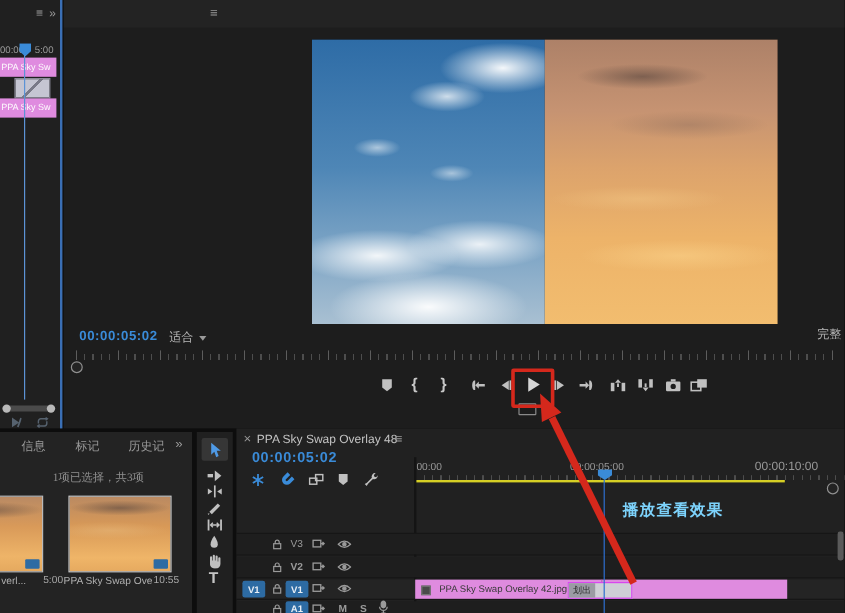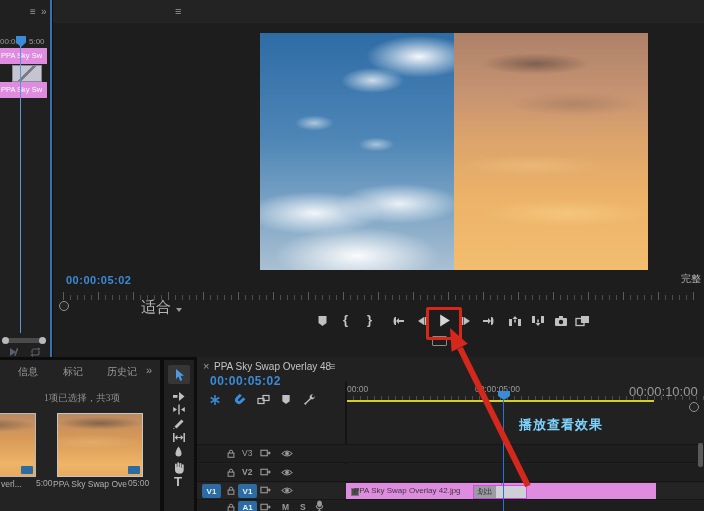--- a/index.html
+++ b/index.html
@@ -80,21 +80,21 @@
         linear-gradient(180deg,#2e6ca6,#4e86b6 45%,#7fa6c6 75%,#a9c0d2 100%);"></div>
       <div class="p" style="left:194px;top:0;width:194px;height:237px;background:
         radial-gradient(78px 15px at 42% 13%,rgba(100,78,68,.7),rgba(100,78,68,0) 70%),
         radial-gradient(95px 17px at 62% 30%,rgba(150,115,95,.5),rgba(150,115,95,0) 70%),
         radial-gradient(105px 15px at 40% 56%,rgba(240,195,130,.55),rgba(240,195,130,0) 70%),
         radial-gradient(120px 19px at 58% 76%,rgba(252,214,142,.5),rgba(252,214,142,0) 70%),
         linear-gradient(180deg,#ad8168,#c69372 25%,#dca36c 45%,#edb369 70%,#f2bd6f 100%);"></div>
     </div>
 
     <span class="p tc" style="left:13px;top:274px;font-size:11px;">00:00:05:02</span>
-    <span class="p" style="left:88px;top:274px;color:#b8b8b8;font-size:15px;margin-top:24px;">
+    <span class="p" style="left:88px;top:274px;color:#b8b8b8;font-size:10px;">
       <span>适合</span><span class="caret"></span></span>
     <span class="p" style="left:628px;top:272px;color:#b8b8b8;font-size:10px;">
       <span>完整</span></span>
     <div class="p ticks-sm" style="left:10px;top:295px;width:634px;height:5px;"></div>
     <div class="p ticks-lg" style="left:10px;top:292px;width:634px;height:8px;"></div>
     <span class="p" style="left:6px;top:301px;width:8px;height:8px;border-radius:50%;border:1.5px solid #909090;background:#232323;"></span>
 
     <span class="p ico" style="left:264px;top:315px;">
         <svg width="11" height="12" viewBox="0 0 10 12">
           <path d="M1 1h8v7l-4 3-4-3z"></path>
@@ -176,21 +176,21 @@
     <span class="p" style="left:1px;top:119px;color:#b0b0b0;font-size:8.5px;">verl...</span>
     <span class="p" style="left:36px;top:118px;color:#a8a8a8;font-size:8.5px;">5:00</span>
 
     <div class="p" style="left:57px;top:53px;width:84px;height:62px;border:1px solid #c6c6c6;background:
       radial-gradient(60px 9px at 50% 15%,rgba(95,75,65,.65),rgba(95,75,65,0) 70%),
       radial-gradient(70px 10px at 40% 45%,rgba(230,185,125,.5),rgba(230,185,125,0) 70%),
       linear-gradient(180deg,#ba8a62,#d89957 40%,#efb568 82%,#e6aa60);">
       <span class="p" style="right:2px;bottom:2px;width:12px;height:8px;background:#2d6ba3;border-radius:1px;"></span>
     </div>
     <span class="p" style="left:53px;top:119px;color:#b0b0b0;font-size:8.5px;width:74px;overflow:hidden;white-space:nowrap;">PPA Sky Swap Over...</span>
-    <span class="p" style="left:128px;top:118px;color:#a8a8a8;font-size:8.5px;">05:00</span>
+    <span class="p" style="left:128px;top:118px;color:#a8a8a8;font-size:8.5px;">10:55</span>
   </div>
 
   <div class="panel" style="left:164px;top:360px;width:30px;height:151px;background:#202020;">
     <span class="p ico" style="left:4px;top:5px;width:22px;height:19px;background:#363636;border-radius:2px;color:#4f9ae6;">
       <svg width="12" height="14" viewBox="0 0 12 14">
           <path d="M3 1v10l2.6-2.6L7.2 13l2-.9-1.6-4.4H11z"></path>
         </svg>
       </span>
     <span class="p ico" style="left:8px;top:31px;">
       <svg width="14" height="11" viewBox="0 0 14 11">
@@ -257,21 +257,21 @@
         </svg>
       </span>
     <span class="p ico" style="left:106px;top:36px;">
       <svg width="13" height="13" viewBox="0 0 14 14">
           <path d="M12.6 3.2a3.1 3.1 0 0 1-4.2 3.4L4 11l-1.2 2-1.8-1.8 2-1.2 4.4-4.4A3.1 3.1 0 0 1 10.8 1.4L9.2 3l.5 1.6 1.6.5z"></path>
         </svg>
       </span>
 
     <span class="p dim" style="left:150px;top:27px;font-size:8.5px;">00:00</span>
     <span class="p dim" style="left:278px;top:27px;font-size:8.5px;">00:00:05:00</span>
-    <span class="p dim" style="left:432px;top:27px;font-size:13px;">00:00:10:00</span>
+    <span class="p dim" style="left:432px;top:27px;font-size:10px;">00:00:10:00</span>
     <div class="p ticks-sm" style="left:149px;top:39px;width:358px;height:4px;"></div>
     <div class="p" style="left:149px;top:43px;width:308px;height:2px;background:#d6cf25;"></div>
 
     <div class="p playcaret" style="left:301px;top:34px;"></div>
     <div class="p" style="left:306px;top:43px;width:1px;height:111px;background:#2f6fd0;z-index:20;"></div>
 
     <div class="p" style="left:148px;top:24px;width:2px;height:130px;background:#141414;"></div>
 
     <div class="row-line" style="top:87px;"></div>
     <div class="p" style="left:0;top:88px;width:507px;height:17px;background:#1e1e1e;"></div>
@@ -360,21 +360,21 @@
     <span class="p dim" style="left:103px;top:145px;font-size:8.5px;font-weight:bold;">S</span>
     <span class="p ico stroke" style="left:118px;top:143px;color:#9a9a9a;">
         <svg width="9" height="12" viewBox="0 0 10 13">
           <rect x="3" y="1" width="4" height="6" rx="2" fill="currentColor"></rect>
           <path d="M1.5 6a3.5 3.5 0 0 0 7 0M5 9.5V12M3 12h4"></path>
         </svg>
       </span>
 
     <div class="p clip" style="left:149px;top:126px;width:310px;height:16px;z-index:5;">
       <span class="p" style="left:5px;top:5px;width:6px;height:6px;background:#4a4a4a;border:1px solid #777;"></span>
-      <span class="p" style="left:8px;top:3px;color:#3a3a3a;font-size:8px;">PPA Sky Swap Overlay 42.jpg</span>
+      <span class="p" style="left:20px;top:3px;color:#3a3a3a;font-size:8px;">PPA Sky Swap Overlay 42.jpg</span>
       <span class="p" style="left:155px;top:0;width:1px;height:16px;background:#b86ab8;"></span>
 
     </div>
     <div class="p" style="left:276px;top:128px;width:52px;height:12px;border:1px solid #d946ef;background:#cfcfd6;z-index:6;">
       <span style="position:absolute;left:0;top:0;width:22px;height:12px;background:#9b9ba4;color:#2a2a2a;font-size:7.5px;line-height:12px;text-align:center;display:block;">划出</span>
     </div>
 
     <span class="p" style="left:492px;top:45px;width:8px;height:8px;border-radius:50%;border:1.5px solid #909090;background:#232323;"></span>
     <div class="p" style="left:501px;top:86px;width:5px;height:24px;background:#5a5a5a;border-radius:2px;"></div>
   </div>

